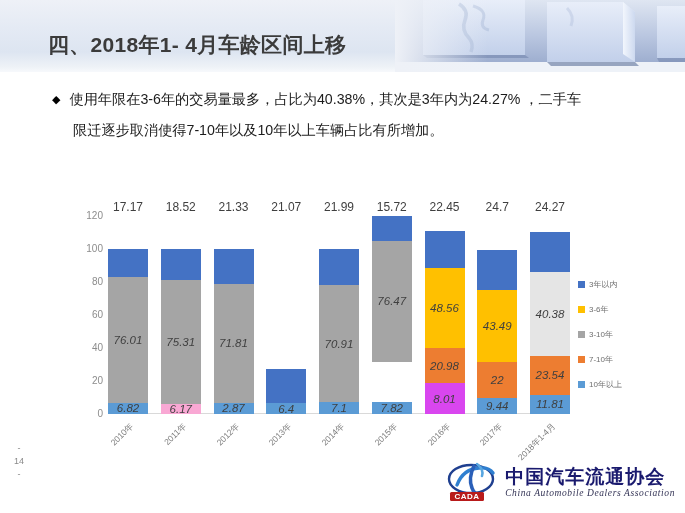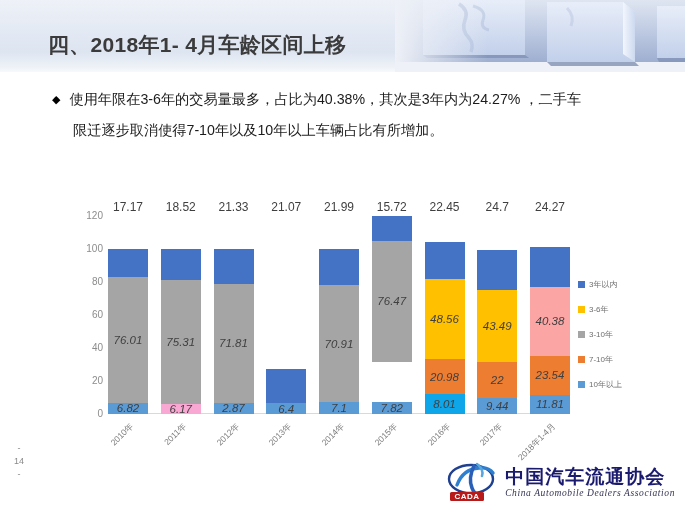--- a/index.html
+++ b/index.html
@@ -381,21 +381,21 @@
         <div class="barcol">
           <div class="seg" style="height: 37.0425px; background: rgb(68, 114, 196);">
             <span></span>
           </div>
           <div class="seg" style="height: 80.124px; background: rgb(255, 192, 0);">
             <span>48.56</span>
           </div>
           <div class="seg" style="height: 34.617px; background: rgb(237, 125, 49);">
             <span>20.98</span>
           </div>
-          <div class="seg" style="height: 20px; background: #0ea5e9;">
+          <div class="seg" style="height: 31px; background: #d946ef;">
             <span>8.01</span>
           </div>
           <div class="top-label">22.45</div>
           <div class="xlabel">2016年</div>
         </div>
         <div class="barcol">
           <div class="seg" style="height: 40.755px; background: rgb(68, 114, 196);">
             <span></span>
           </div>
           <div class="seg" style="height: 71.7585px; background: rgb(255, 192, 0);">
@@ -407,21 +407,21 @@
           <div class="seg" style="height: 15.576px; background: rgb(91, 155, 213);">
             <span>9.44</span>
           </div>
           <div class="top-label">24.7</div>
           <div class="xlabel">2017年</div>
         </div>
         <div class="barcol">
           <div class="seg" style="height: 40.0455px; background: rgb(68, 114, 196);">
             <span></span>
           </div>
-          <div class="seg" style="height: 69px; background: #fca5a5;">
+          <div class="seg" style="height: 84px; background: #e5e5e5;">
             <span>40.38</span>
           </div>
           <div class="seg" style="height: 38.841px; background: rgb(237, 125, 49);">
             <span>23.54</span>
           </div>
           <div class="seg" style="height: 19.4865px; background: rgb(91, 155, 213);">
             <span>11.81</span>
           </div>
           <div class="top-label">24.27</div>
           <div class="xlabel">2018年1-4月</div>

